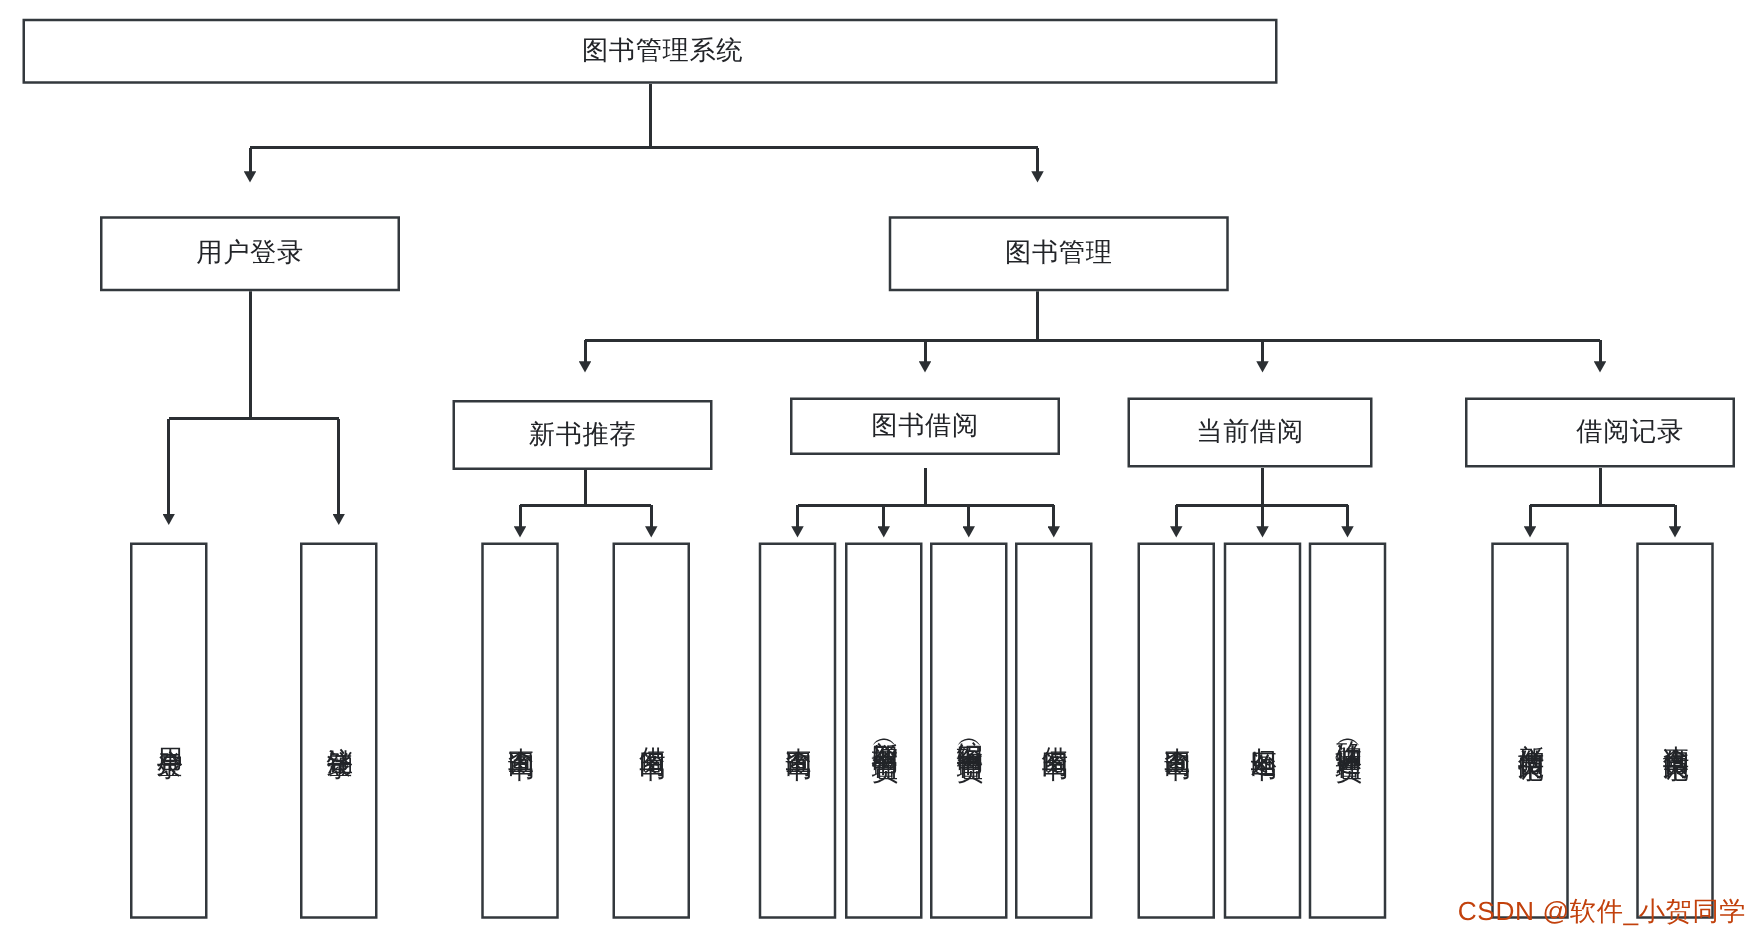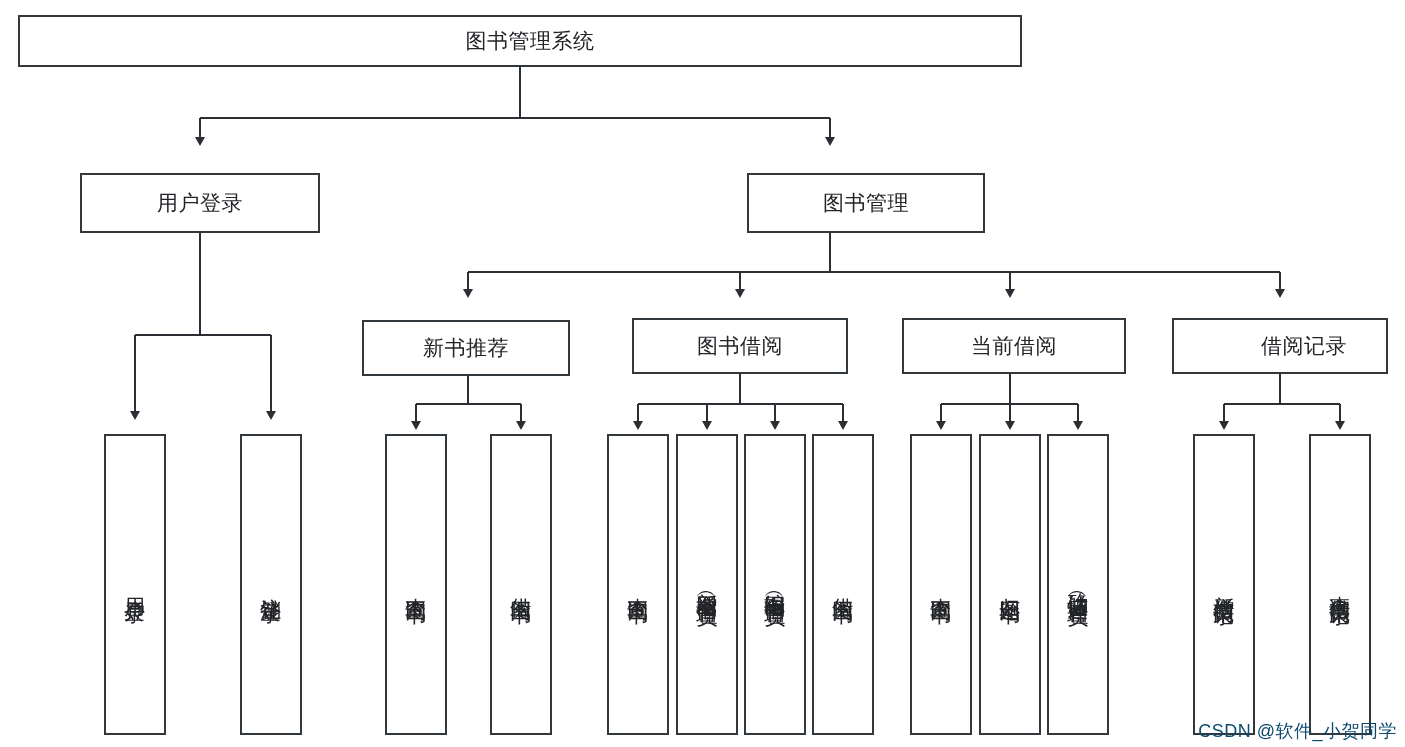--- a/index.html
+++ b/index.html
@@ -53,22 +53,22 @@
     font-size: 21px;
     line-height: 1.32;
     letter-spacing: 2px;
     white-space: nowrap;
     max-height: 262px;
   }
   .watermark {
     position: absolute;
     right: 8px;
     bottom: 4px;
-    font-size: 18px;
-    color: #0c4a6e;
+    font-size: 21px;
+    color: #c2410c;
     letter-spacing: 0.5px;
     white-space: nowrap;
     pointer-events: none;
     user-select: none;
   }
 </style>
 </head>
 <body>
 
 <div id="canvas">
@@ -125,33 +125,33 @@
   </svg>
 
   <div class="node-box" style="left:18px; top:15px; width:1004px; height:52px;padding-left:20px;">
     <span class="node-label">图书管理系统</span>
   </div>
 
   <div class="node-box" style="left:80px; top:173px; width:240px; height:60px;">
     <span class="node-label">用户登录</span>
   </div>
 
-  <div class="node-box" style="left:711px; top:173px; width:238px; height:60px;margin-left:36px;">
+  <div class="node-box" style="left:711px; top:173px; width:272px; height:60px;">
     <span class="node-label">图书管理</span>
   </div>
 
   <div class="node-box" style="left:362px; top:320px; width:208px; height:56px;">
     <span class="node-label">新书推荐</span>
   </div>
 
-  <div class="node-box" style="left:632px; top:318px; width:216px; height:56px;">
+  <div class="node-box" style="left:632px; top:318px; width:216px; height:46px;">
     <span class="node-label">图书借阅</span>
   </div>
 
-  <div class="node-box" style="left:902px; top:318px; width:224px; height:56px;">
+  <div class="node-box" style="left:902px; top:318px; width:196px; height:56px;">
     <span class="node-label">当前借阅</span>
   </div>
 
   <div class="node-box" style="left:1172px; top:318px; width:216px; height:56px;padding-left:48px;">
     <span class="node-label">借阅记录</span>
   </div>
 
   <div class="node-box vertical" style="left:104px; top:434px; width:62px; height:301px;">
     <span class="node-label">用户登录</span>
   </div>

